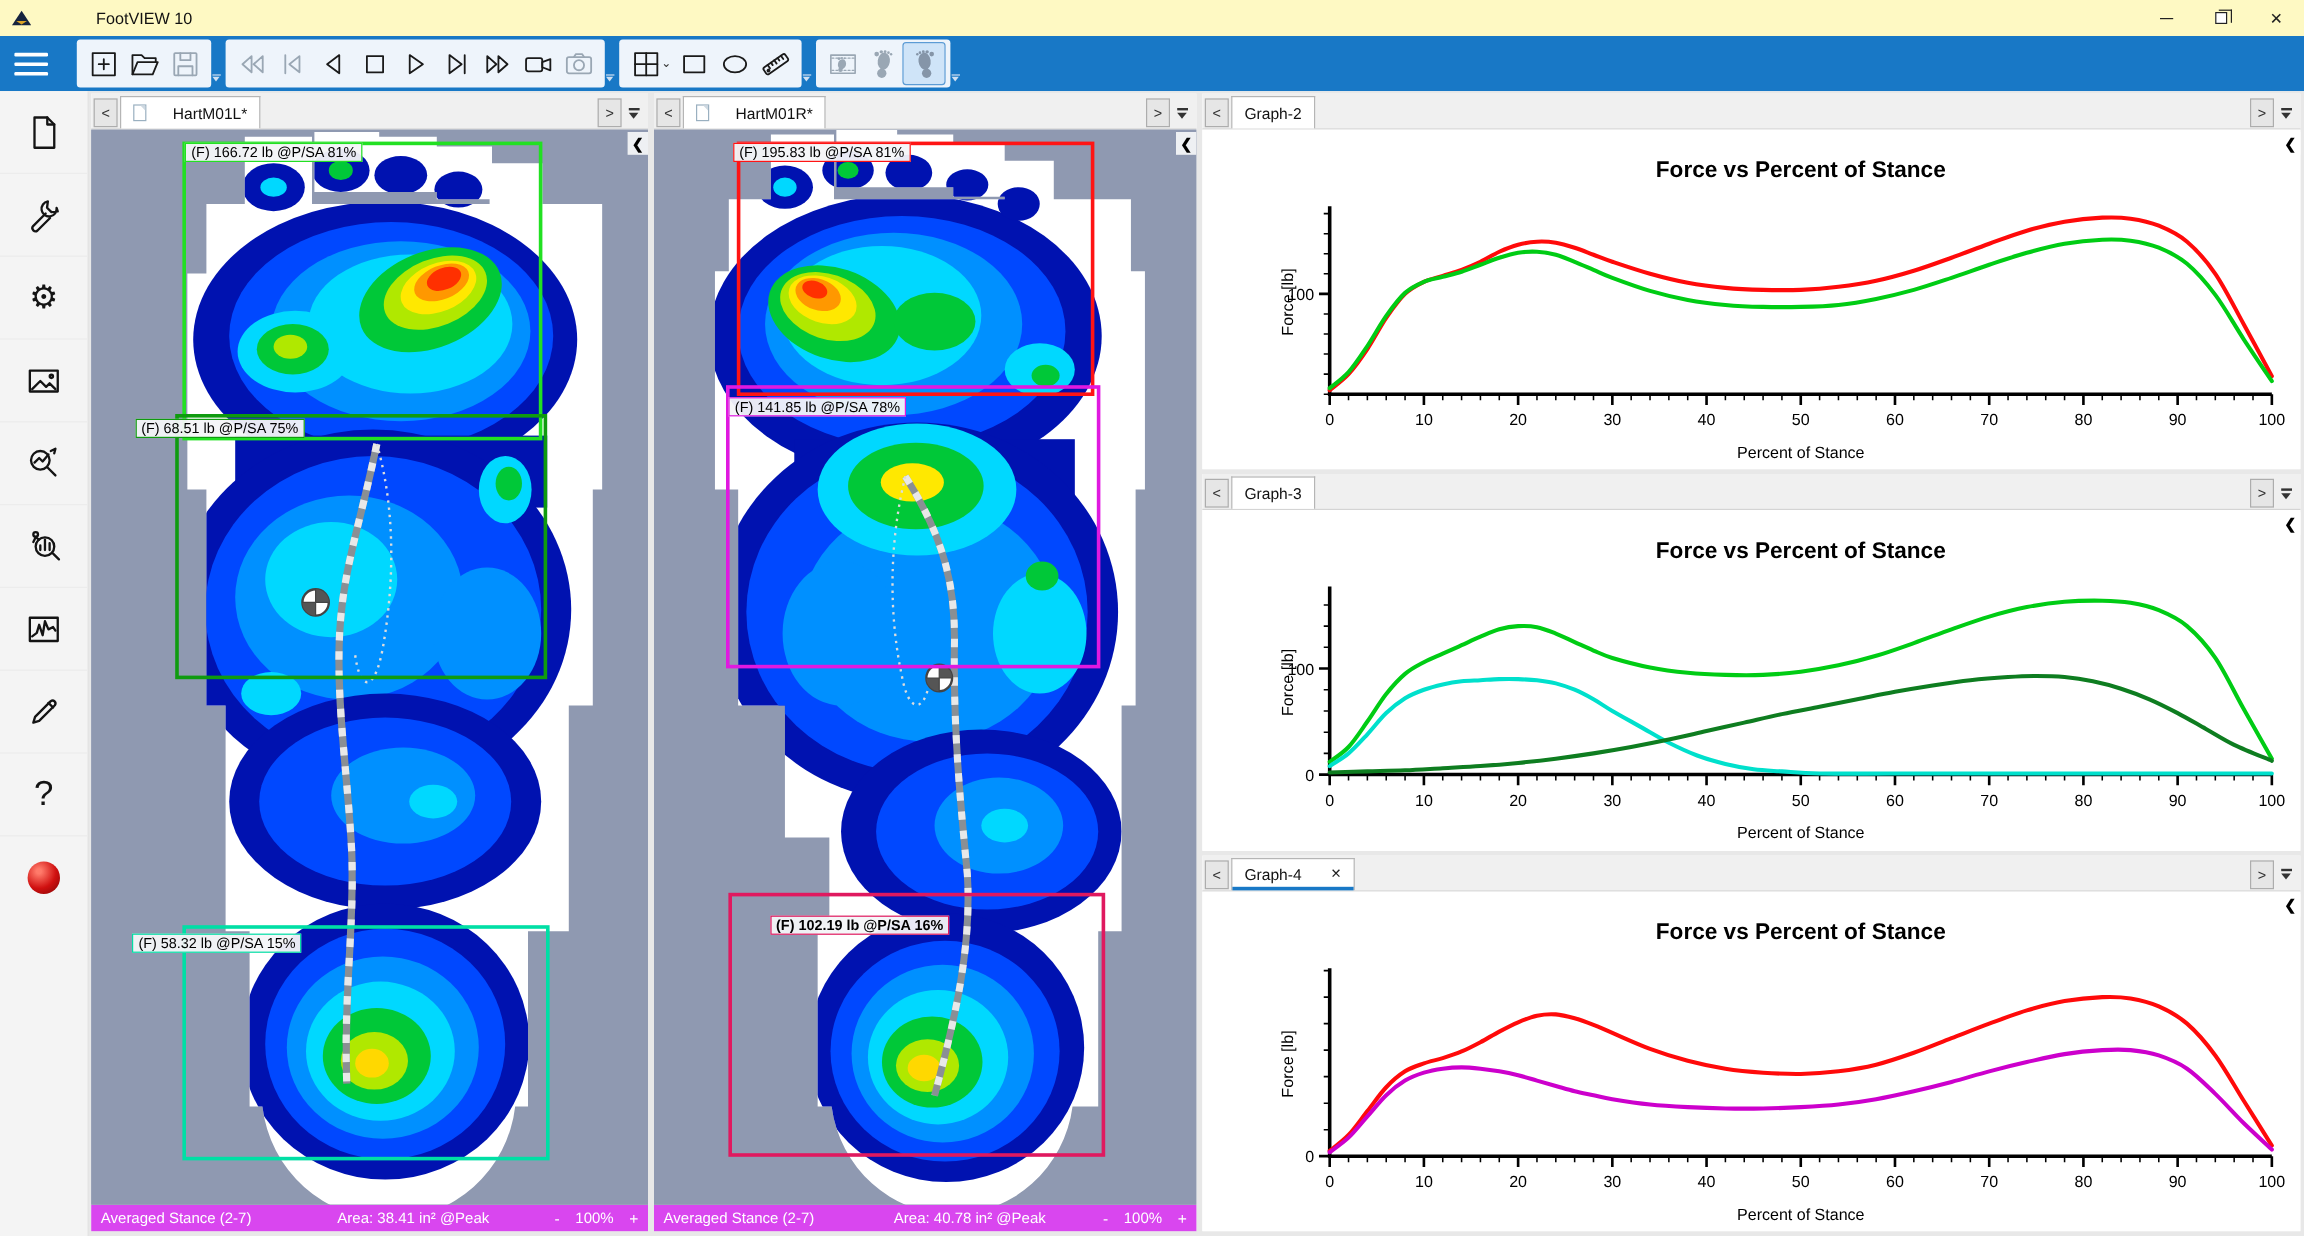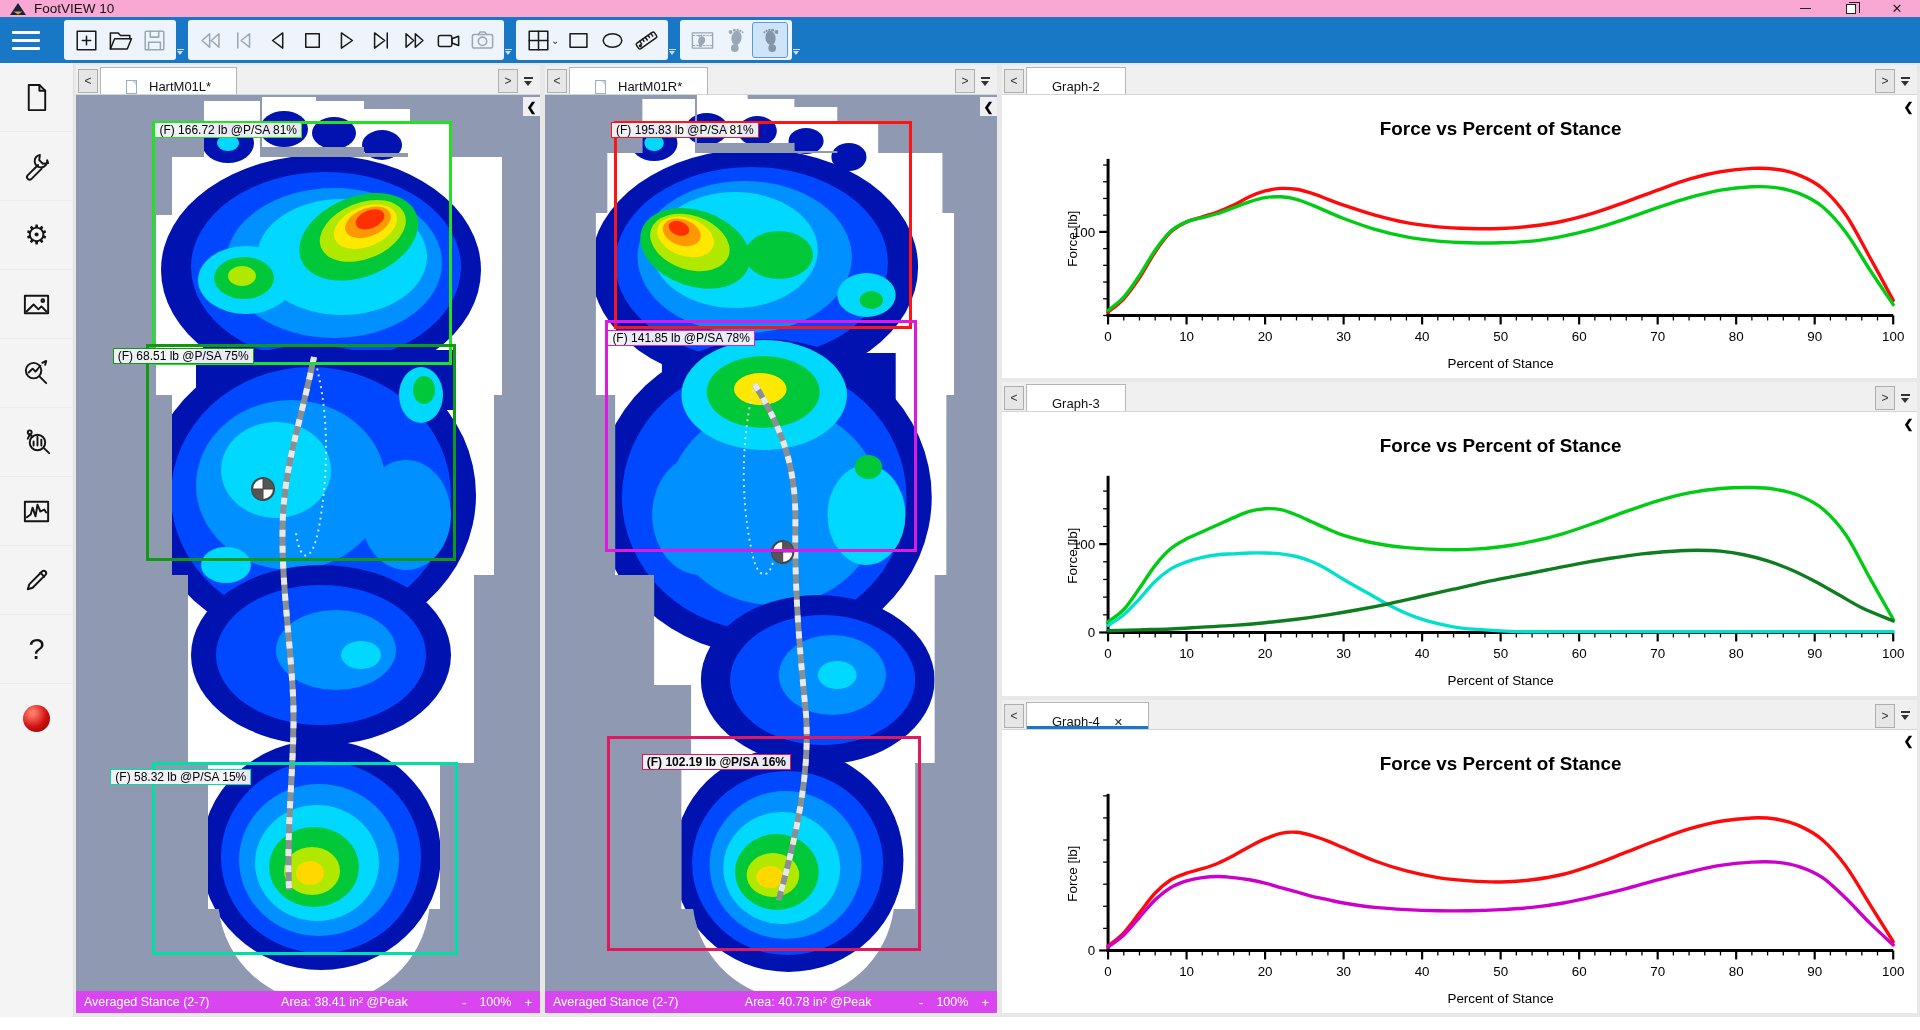--- a/index.html
+++ b/index.html
@@ -1,18 +1,18 @@
 <!DOCTYPE html>
 <html><head>
 <meta charset="utf-8">
 <style>
   * { margin:0; padding:0; box-sizing:border-box; }
   html,body { width:1920px; height:1030px; overflow:hidden; font-family:"Liberation Sans",sans-serif; background:#fff; }
   
-  .titlebar { height:17px; background:#f9a8d4; display:flex; align-items:center; }
+  .titlebar { height:30px; background:#fef9c3; display:flex; align-items:center;gap:46px; }
   .logo { width:20px; height:16px; margin:0 6px 0 8px; }
   .win-title { font-size:13.5px; color:#111; }
   .win-controls { margin-left:auto; display:flex; height:30px; }
   .win-btn { width:46px; height:30px; display:flex; align-items:center; justify-content:center; font-size:13px; color:#222; cursor:default; }
   .min-glyph { width:11px; border-top:1px solid #222; display:inline-block; }
   .max-glyph { width:10px; height:10px; border:1px solid #222; position:relative; background:#fff; }
   .max-glyph:before { content:""; position:absolute; left:2px; top:-3px; width:10px; height:10px; border:1px solid #222; border-left:none; border-bottom:none; }
   
   .toolbar { height:46px; background:#1878c6; display:flex; align-items:center; }
   .hamburger { width:52px; height:46px; display:flex; flex-direction:column; justify-content:center; align-items:center; gap:5px; cursor:pointer; }
@@ -36,34 +36,34 @@
   .record-dot { width:27px; height:27px; border-radius:50%; background:radial-gradient(circle at 35% 30%, #ff7a6a 8%, #d01010 55%, #7c0404 100%); }
   .workspace { flex:1; display:flex; gap:5px; padding:2px 3px 4px 2px; }
   
   .panel { display:flex; flex-direction:column; background:#fff; }
   .panel-foot-l { width:464px; }
   .panel-foot-r { width:452px; }
   .panel-graphs { flex:1; display:flex; flex-direction:column; gap:4px; }
   .gpanel { height:314px; display:flex; flex-direction:column; background:#fff; }
   .tabstrip { height:30px; background:#f0f0f0; display:flex; align-items:flex-end; border-bottom:1px solid #d4d4d4; }
   .nav-btn { width:20px; height:24px; margin:0 2px 1px 2px; background:#e6e6e6; border:1px solid #adadad; font-size:12px; color:#333; display:flex; align-items:center; justify-content:center; cursor:pointer; }
-  .tab { height:27px; background:#fff; border:1px solid #b5b5b5; border-bottom:none; display:flex; align-items:flex-end; padding:0 25px; gap:12px; font-size:13px; color:#111; position:relative; cursor:pointer; }
+  .tab { height:27px; background:#fff; border:1px solid #b5b5b5; border-bottom:none; display:flex; align-items:center; padding:0 10px; gap:22px; font-size:13px; color:#111; position:relative; cursor:pointer; }
   .tab.selected:after { content:""; position:absolute; left:0; right:0; bottom:0; height:3px; background:#1878c6; }
   .doc-ic { width:11px; height:14px; background:#fff; border:1px solid #9ab0c0; position:relative; }
   .doc-ic:before { content:""; position:absolute; right:0; top:0; border-style:solid; border-width:0 4px 4px 0; border-color:transparent #cfd9e2 transparent transparent; }
   .strip-fill { flex:1; }
   .pin-btn { width:16px; height:24px; margin:0 4px 1px 0; display:flex; flex-direction:column; align-items:center; justify-content:center; cursor:pointer; }
   .pin-btn i { width:9px; border-top:2px solid #333; margin-bottom:2px; }
   .pin-btn b { width:0; height:0; border-left:4px solid transparent; border-right:4px solid transparent; border-top:5px solid #333; }
   .tab-close { font-size:11px; color:#222; margin-left:2px; cursor:pointer; }
   .collapse-btn { position:absolute; right:0; top:2px; width:17px; height:19px; background:rgba(255,255,255,.85); color:#000; font-size:12px; font-weight:bold; display:flex; align-items:center; justify-content:center; cursor:pointer; z-index:8; }
   
   .foot-content { flex:1; position:relative; background:#8f99b1; overflow:hidden; }
   .foot-content svg.footmap { position:absolute; inset:0; width:100%; height:100%; }
-  .region-layer { position:absolute; inset:0; z-index:4;margin-top:16px; }
+  .region-layer { position:absolute; inset:0; z-index:4; }
   .region { position:absolute; border:3px solid; }
   .region-label { position:absolute; font-size:12px; color:#000; background:rgba(244,246,248,.95); border:1px solid; padding:0px 4px; white-space:nowrap; z-index:6; }
   .statusbar { height:22px; background:#d946ef; color:#fff; font-size:12.5px; display:flex; align-items:center; padding:0 8px; }
   .sb-mode { width:44%; }
   .sb-area { flex:1; }
   .sb-zoom { display:flex; gap:13px; align-items:center; }
   .sb-zbtn { cursor:pointer; font-size:13px; }
   
   .graph-content { flex:1; position:relative; background:#fff; }
   .graph-content svg.chart { position:absolute; inset:0; width:100%; height:100%; }

